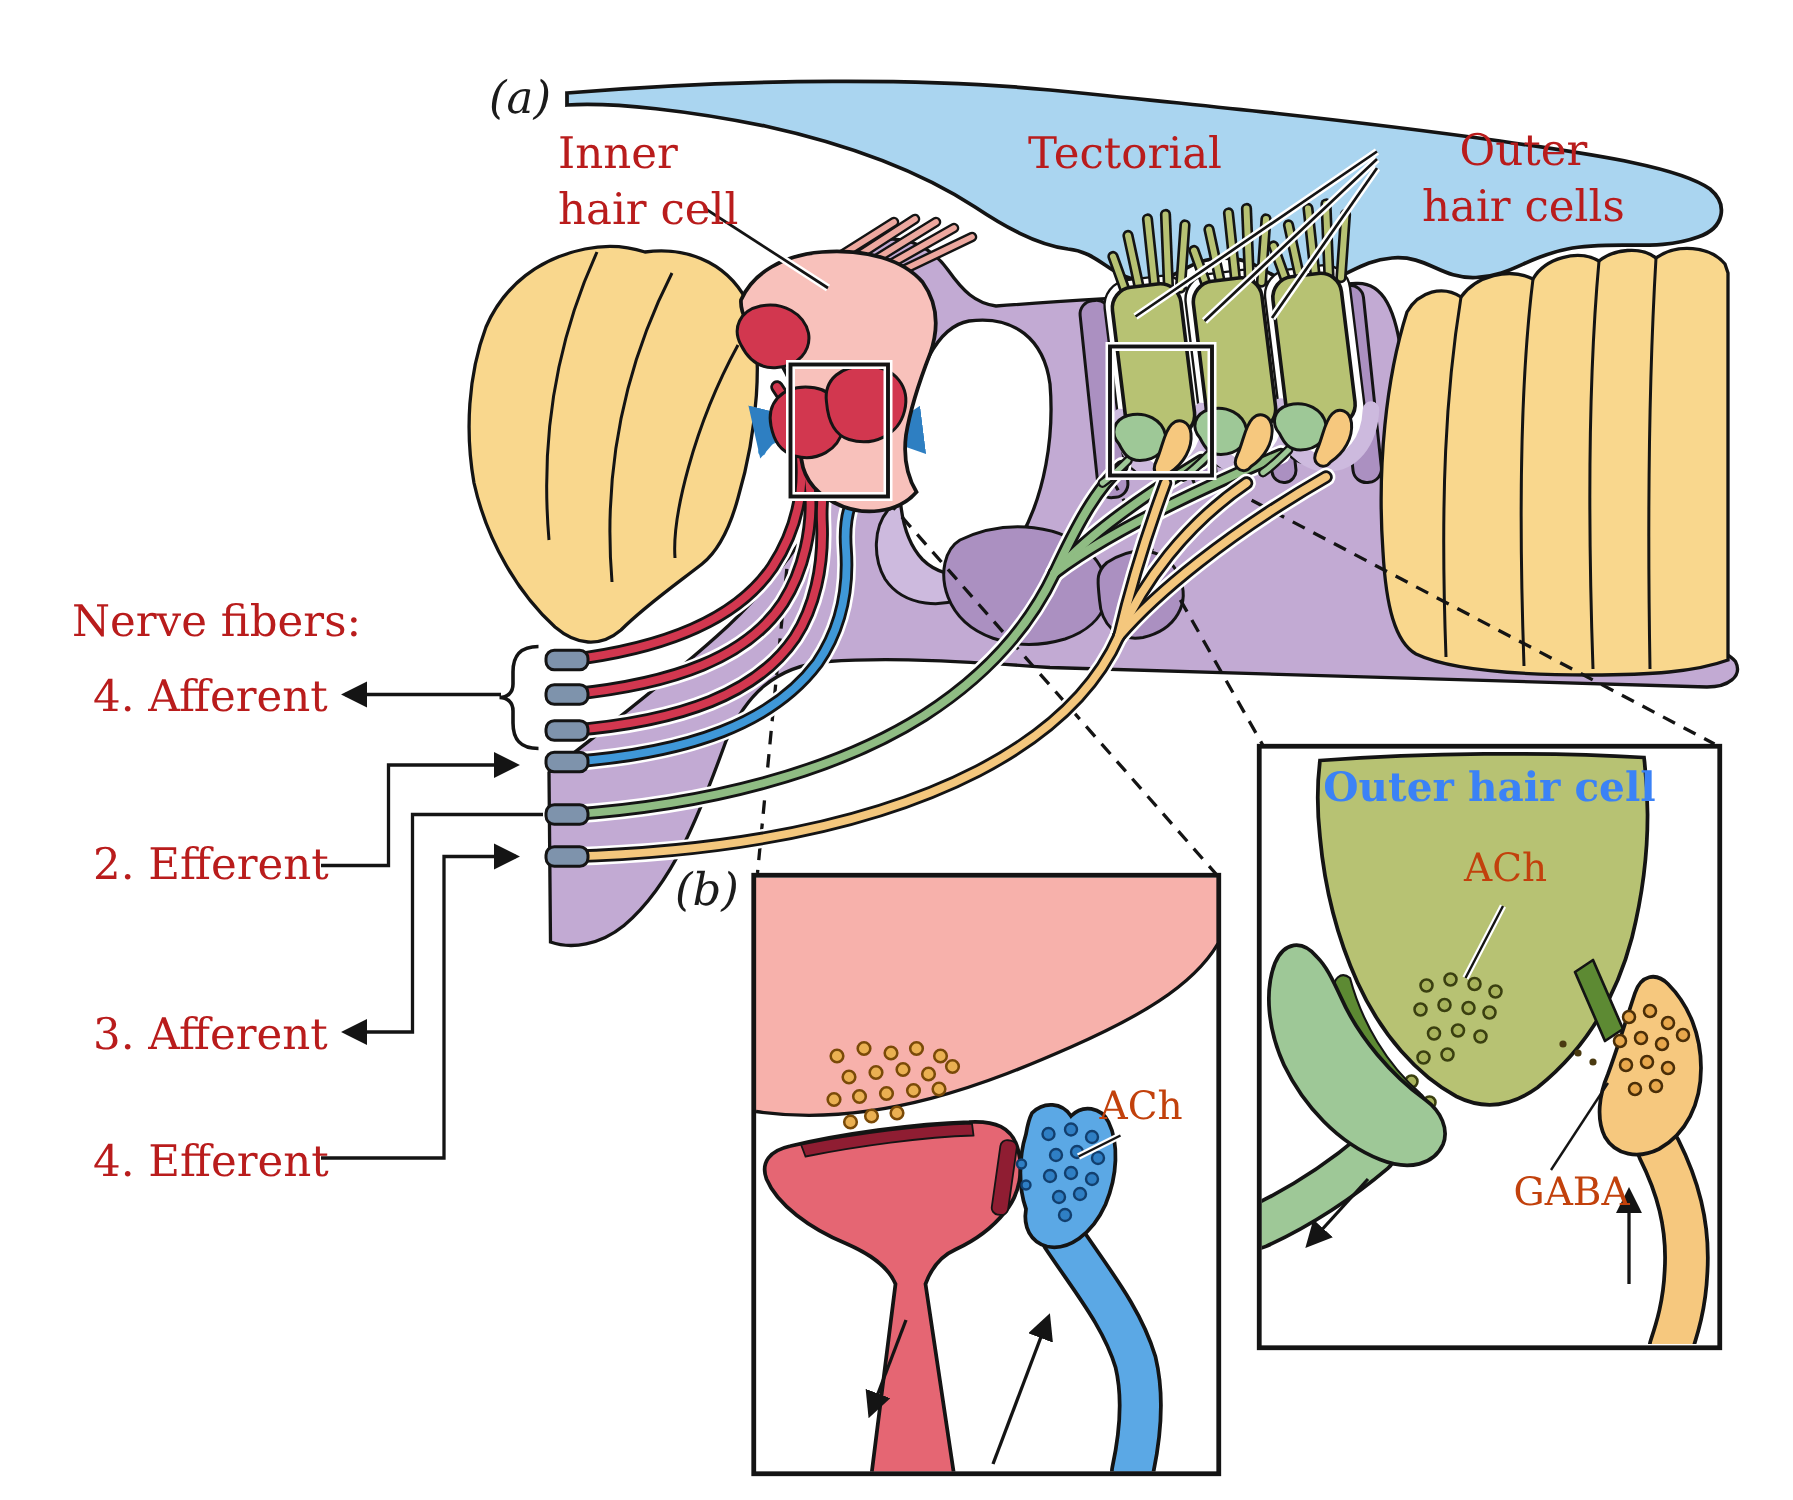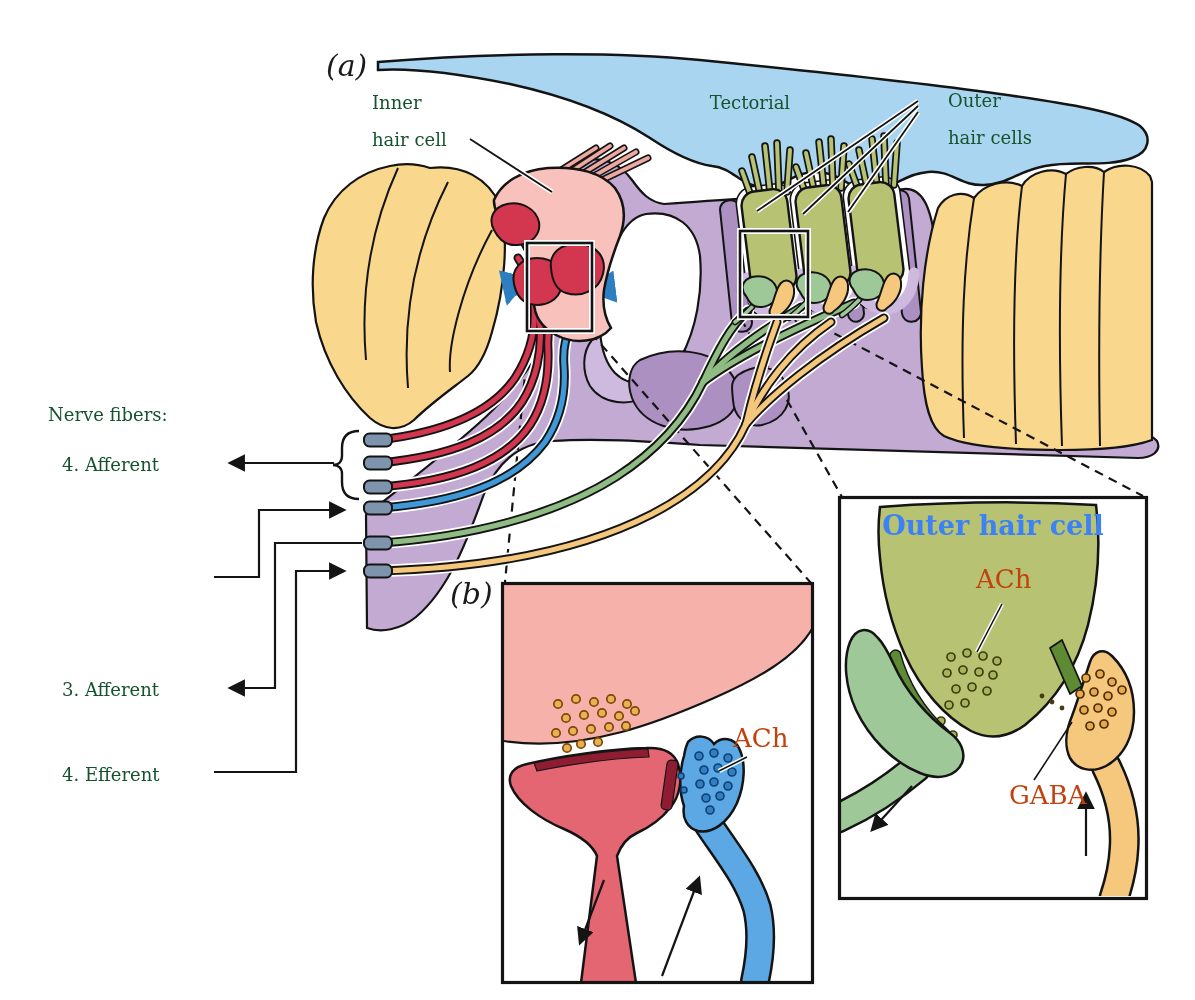--- a/index.html
+++ b/index.html
@@ -1,19 +1,19 @@
 <!DOCTYPE html>
 <html><head>
 <meta charset="utf-8">
 <style>
   html,body{margin:0;padding:0;background:#ffffff;}
   .stage{position:relative;width:1195px;height:1000px;background:#ffffff;overflow:hidden;
          font-family:"DejaVu Serif","Liberation Serif",serif;color:#1b1b1b;}
   .stage svg{position:absolute;left:0;top:0;}
-  .lbl{position:absolute;font-size:18px;line-height:37px;color:#14532d;white-space:nowrap;}
+  .lbl{position:absolute;font-size:29px;line-height:37px;color:#b91c1c;white-space:nowrap;}
   .lbl.center{text-align:center;white-space:normal;margin-left:28px;}
   .panel{position:absolute;font-size:30px;font-style:italic;color:#1b1b1b;}
   .inset-title{position:absolute;font-size:27px;text-align:center;color:#3b82f6;font-weight:bold;}
   .nt{position:absolute;font-size:26px;color:#c2410c;}
 </style>
 </head>
 <body>
 
 <div class="stage">
 <svg width="1195" height="1000" viewBox="0 0 1195 1000">
@@ -371,26 +371,27 @@
 </svg>
 
 <div class="panel" style="left:326px;top:48px;">(a)</div>
 <div class="lbl" style="left:372px;top:84px;">
   <div>Inner</div>
   <div>hair cell</div>
 </div>
 <div class="lbl center" style="left:650px;top:84px;width:144px;">
   <div>Tectorial</div>
 </div>
-<div class="lbl" style="left:948px;top:82px;">
+<div class="lbl" style="left:948px;top:82px;text-align:center;">
   <div>Outer</div>
   <div>hair cells</div>
 </div>
 <div class="lbl" style="left:48px;top:396px;">Nerve fibers:</div>
 <div class="lbl" style="left:62px;top:446px;">4. Afferent</div>
+<div class="lbl" style="left:62px;top:558px;">2. Efferent</div>
 <div class="lbl" style="left:62px;top:671px;">3. Afferent</div>
 <div class="lbl" style="left:62px;top:756px;">4. Efferent</div>
 <div class="panel" style="left:450px;top:576px;">(b)</div>
 <div class="nt" style="left:733px;top:723px;">ACh</div>
 <div class="inset-title" style="left:860px;top:510px;width:266px;">Outer hair cell</div>
 <div class="nt" style="left:976px;top:564px;">ACh</div>
 <div class="nt" style="left:972px;top:780px;margin-left:37px;">GABA</div>
 </div>
 
 </body></html>

